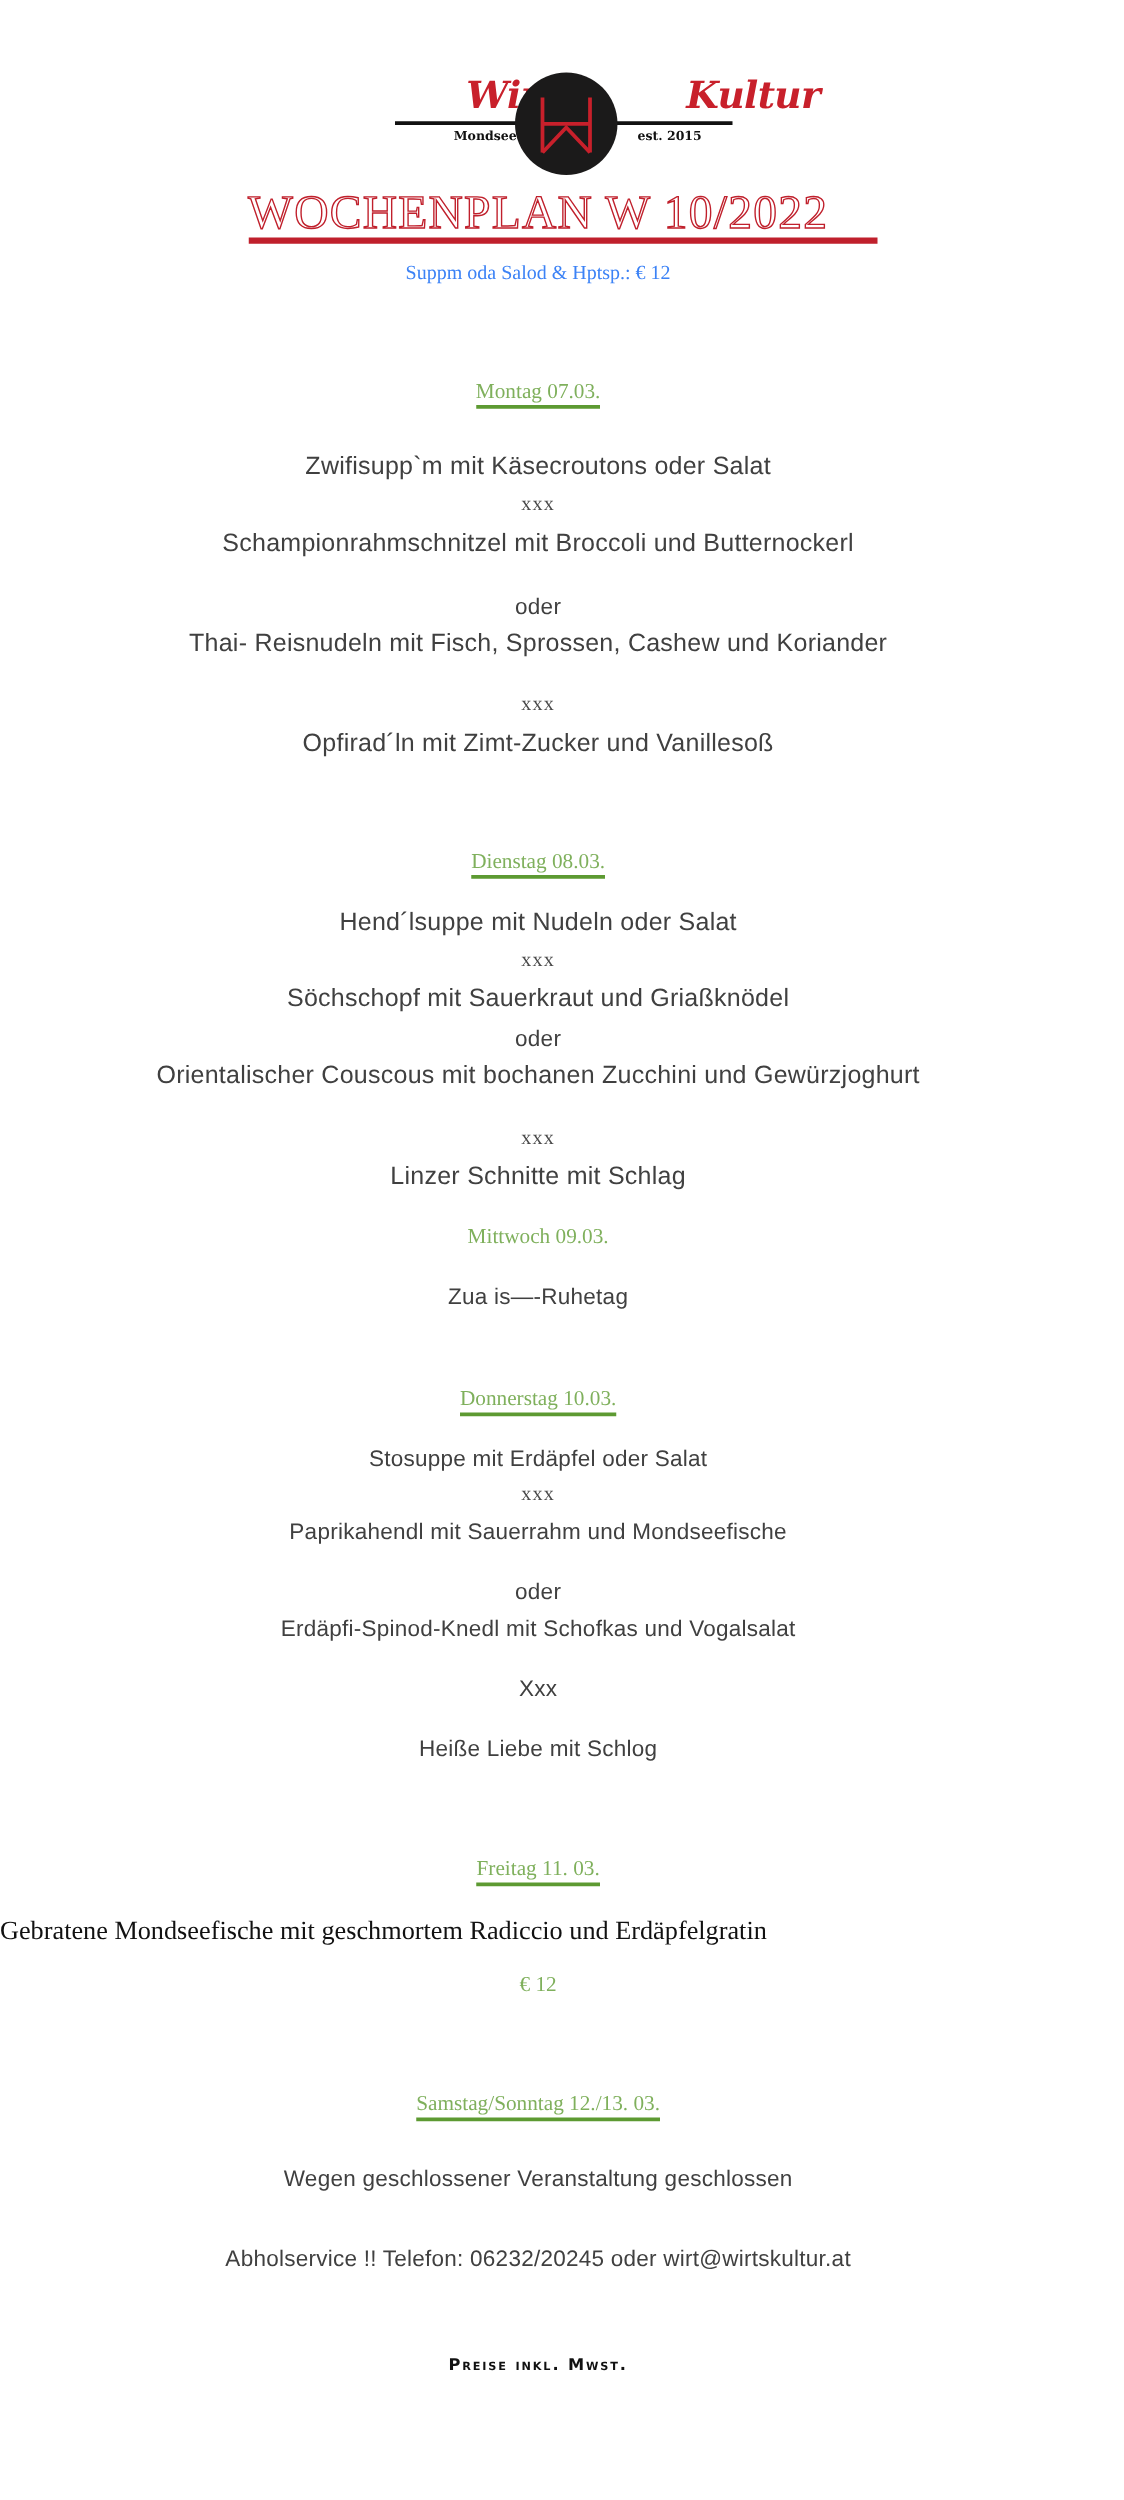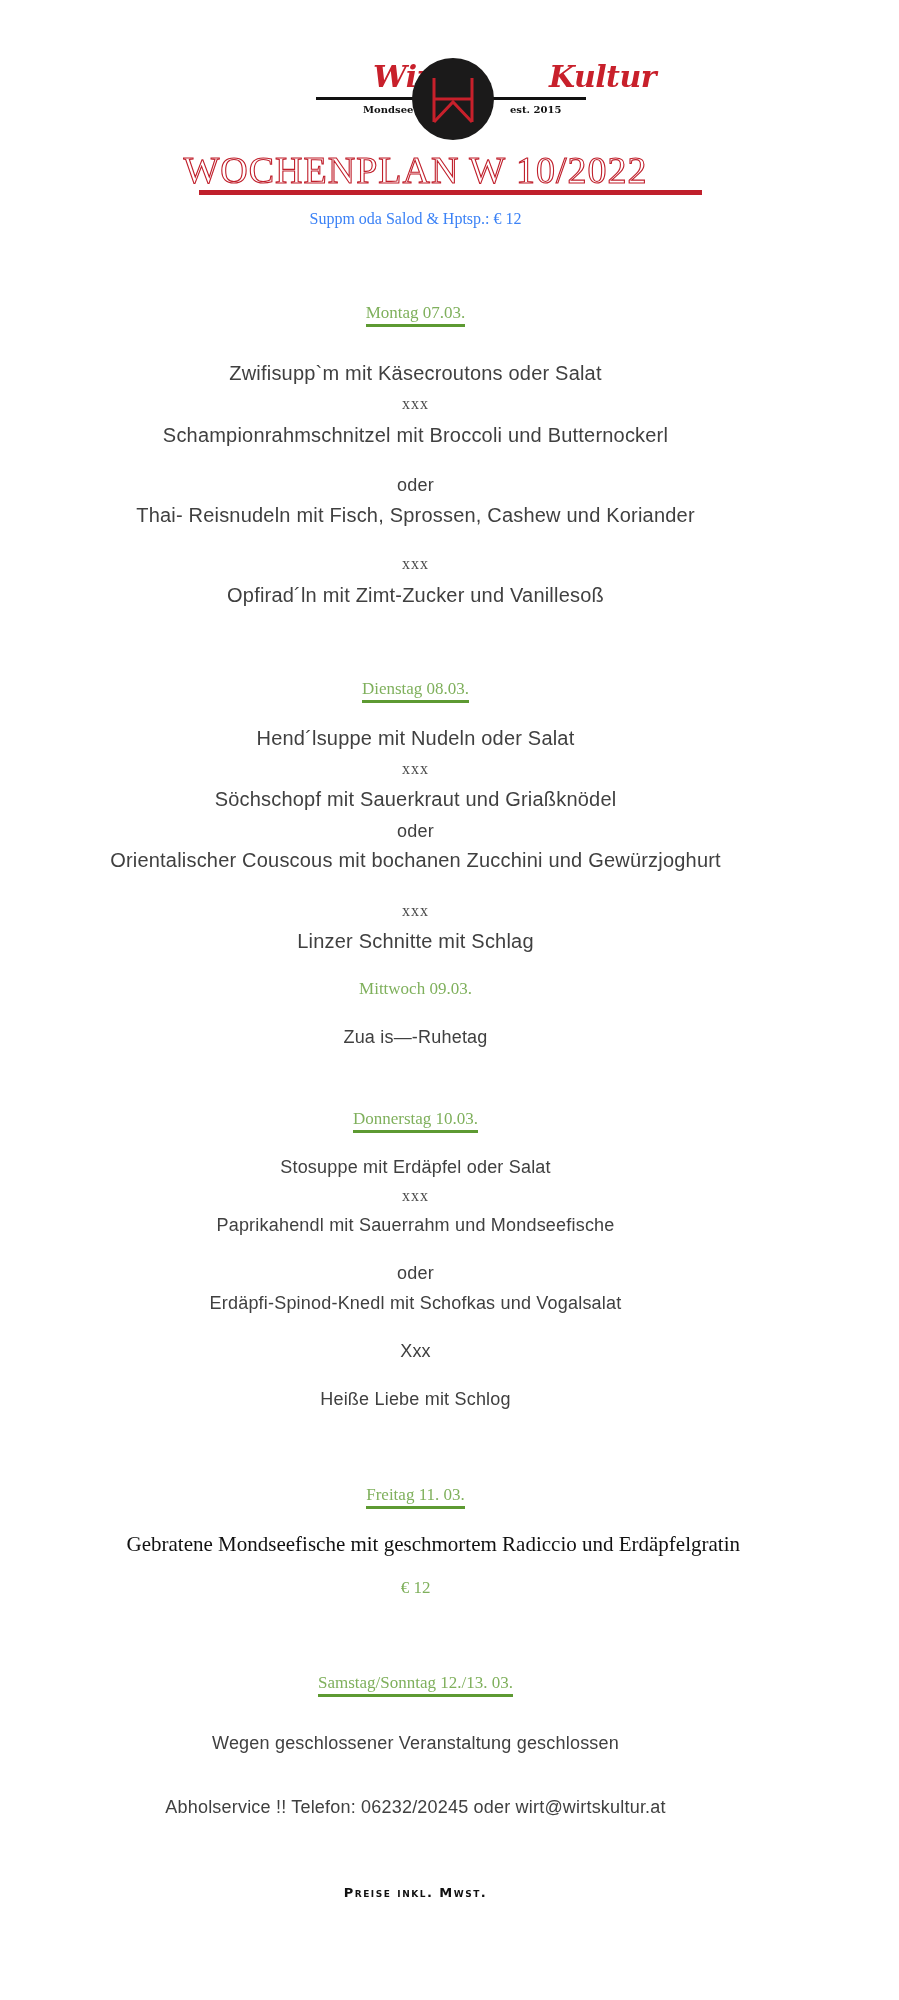--- a/index.html
+++ b/index.html
@@ -1,18 +1,18 @@
 <!DOCTYPE html>
 <html><head>
   <meta charset="utf-8">
   <style>
     html, body { margin: 0; padding: 0; background: #ffffff; }
     body { width: 899px; height: 2000px; position: relative; overflow: hidden;
            font-family: "DejaVu Serif", "Liberation Serif", serif; }
-    .abs { position: absolute; left: 0; width: 831px; text-align: center; white-space: nowrap; }
+    .abs { position: absolute; left: 15px; width: 831px; text-align: center; white-space: nowrap; }
 
     
     .logo { position: absolute; left: 316px; top: 56px; width: 270px; height: 90px; }
     .logo-line { position: absolute; left: 0; top: 41px; width: 270px; height: 3px; background: #111; }
     .logo-circle { position: absolute; left: 96px; top: 2px; width: 82px; height: 82px; border-radius: 50%; background: #1b1a1a; }
     .logo-word { position: absolute; top: 4px; font-family: "DejaVu Serif", serif; font-weight: bold; font-style: italic;
                  font-size: 30px; color: #c8202b; line-height: 34px; letter-spacing: -0.5px; margin-left: 43px; }
     .logo-word.left { left: 14px; }
     .logo-word.right { left: 190px; }
     .logo-sub { position: absolute; top: 48px; font-family: "DejaVu Serif", serif; font-weight: bold; font-size: 10px; color: #111; text-align: center; }
@@ -89,21 +89,21 @@
 <div class="abs day" style="top:1108px"><span>Donnerstag 10.03.</span></div>
 <div class="abs item sm" style="top:1154px">Stosuppe mit Erdäpfel oder Salat</div>
 <div class="abs sep" style="top:1185px">xxx</div>
 <div class="abs item sm" style="top:1212px">Paprikahendl mit Sauerrahm und Mondseefische</div>
 <div class="abs item sm" style="top:1260px">oder</div>
 <div class="abs item sm" style="top:1290px">Erdäpfi-Spinod-Knedl mit Schofkas und Vogalsalat</div>
 <div class="abs item sm" style="top:1338px">Xxx</div>
 <div class="abs item sm" style="top:1386px">Heiße Liebe mit Schlog</div>
 
 <div class="abs day" style="top:1484px"><span>Freitag 11. 03.</span></div>
-<div class="abs black" style="top:1530px; left:0; width:740px; text-align:right;">Gebratene Mondseefische mit geschmortem Radiccio und Erdäpfelgratin</div>
+<div class="abs black" style="top:1530px; left:0; width:740px; text-align:left;">Gebratene Mondseefische mit geschmortem Radiccio und Erdäpfelgratin</div>
 <div class="abs green-price" style="top:1577px">€ 12</div>
 
 <div class="abs day" style="top:1672px"><span>Samstag/Sonntag 12./13. 03.</span></div>
 <div class="abs item sm" style="top:1730px">Wegen geschlossener Veranstaltung geschlossen</div>
 
 <div class="abs item sm" style="top:1794px">Abholservice !! Telefon: 06232/20245 oder wirt@wirtskultur.at</div>
 
 <div class="abs footer" style="top:1884px">Preise inkl. Mwst.</div>
 
 </body></html>

